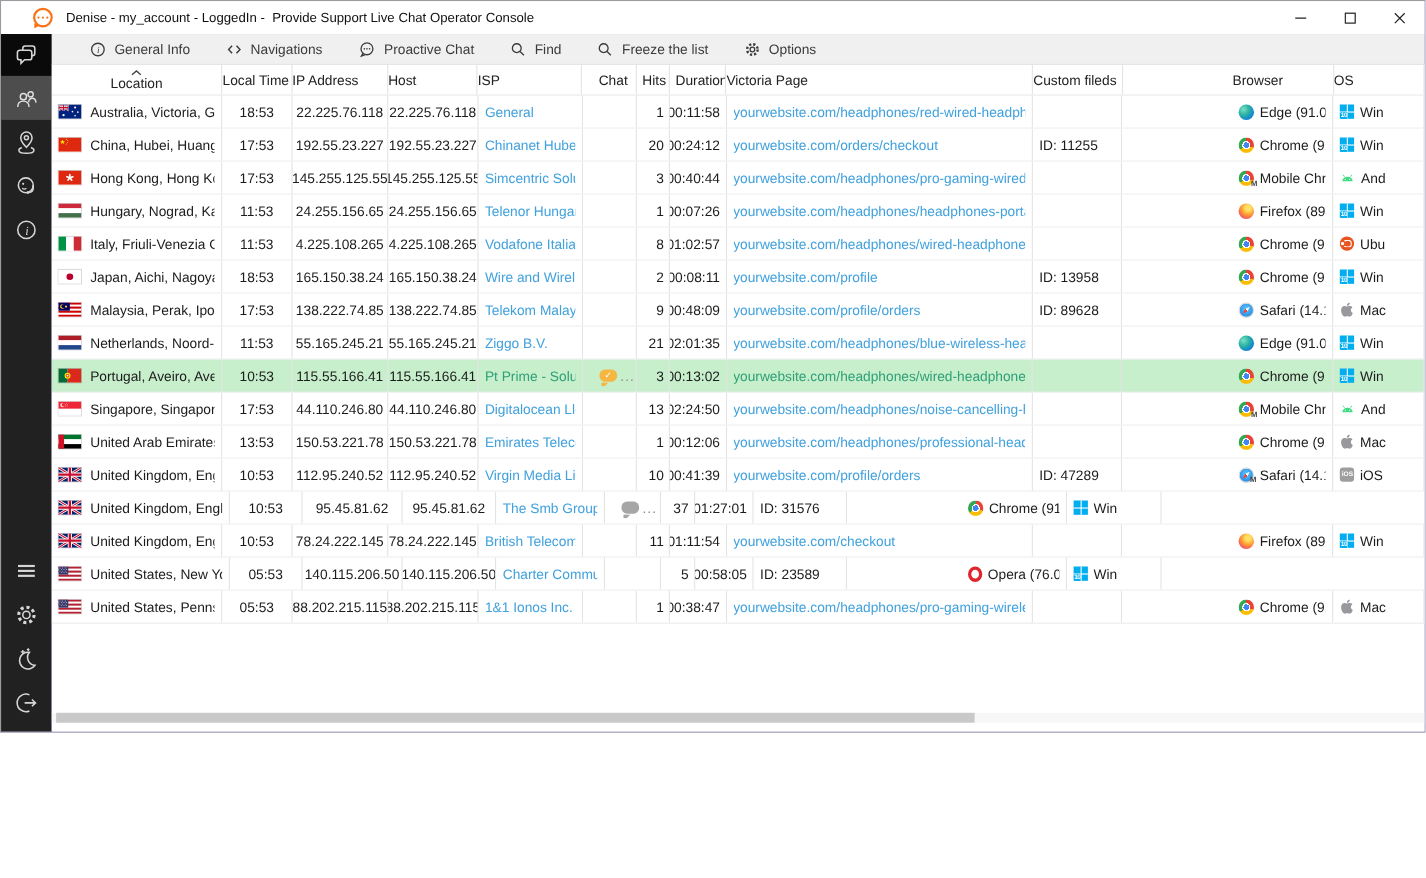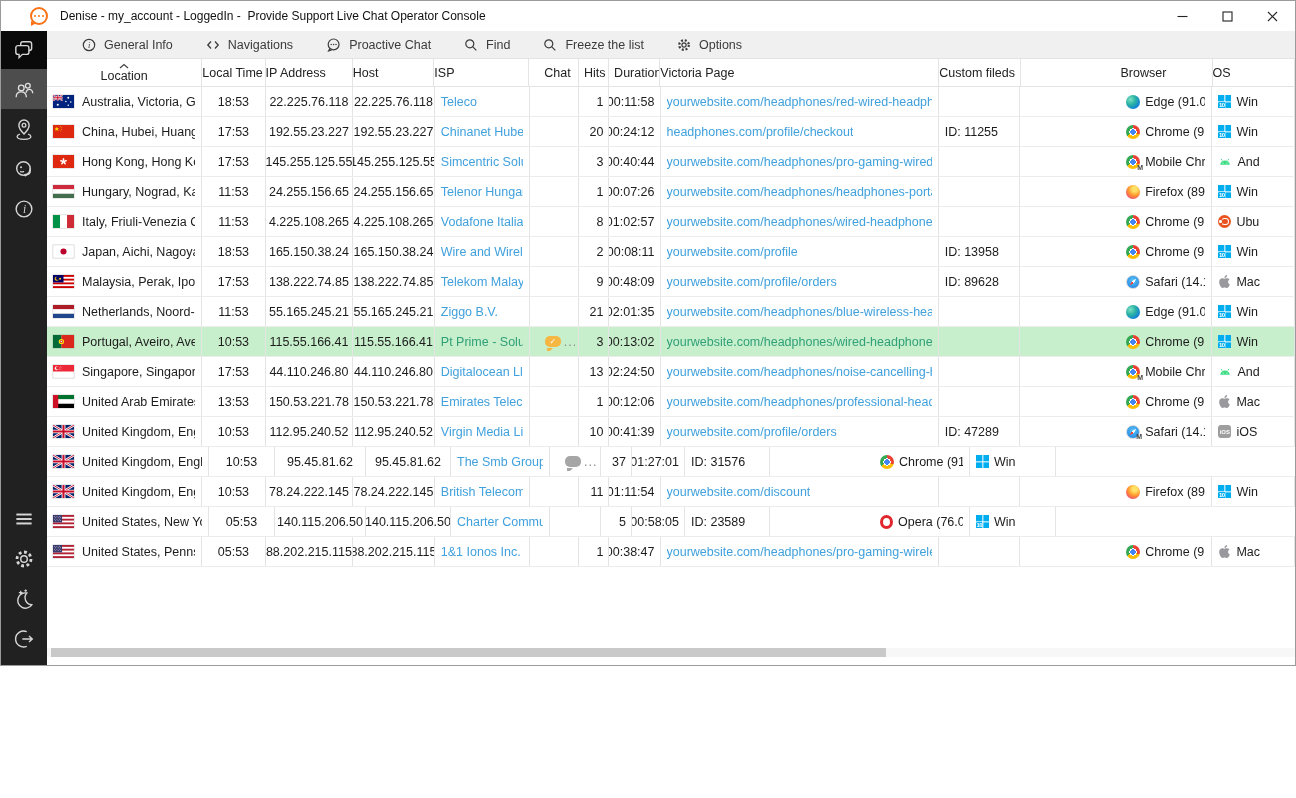--- a/index.html
+++ b/index.html
@@ -309,21 +309,21 @@
                   <circle cx="5" cy="10.5" r="1.1"></circle>
                 </g>
               </svg>
             </span>
       <span class="txt">Australia, Victoria, Ge...</span>
     </div>
     <div class="td c-time center">18:53</div>
     <div class="td c-ip center">22.225.76.118</div>
     <div class="td c-host center">22.225.76.118</div>
     <div class="td c-isp">
-            <a class="link">Teleco</a>
+            <a class="link">General</a>
           </div>
     <div class="td c-chat">
             <span class="chat-slot"></span>
             <span class="dots"></span>
           </div>
     <div class="td c-hits right">1</div>
     <div class="td c-dur right">00:11:58</div>
     <div class="td c-page">
             <a class="link">yourwebsite.com/headphones/red-wired-headphon...</a>
           </div>
@@ -369,21 +369,21 @@
     <div class="td c-isp">
             <a class="link">Chinanet Hube...</a>
           </div>
     <div class="td c-chat">
             <span class="chat-slot"></span>
             <span class="dots"></span>
           </div>
     <div class="td c-hits right">20</div>
     <div class="td c-dur right">00:24:12</div>
     <div class="td c-page">
-            <a class="link">headphones.com/profile/checkout</a>
+            <a class="link">yourwebsite.com/orders/checkout</a>
           </div>
     <div class="td c-custom">ID: 11255</div>
     <div class="td c-ref">
             <span class="ref-slot"></span>
             <a class="link"></a>
           </div>
     <div class="td c-browser">
             <span class="bslot">
               <span class="bicon chrome"></span>
             </span>
@@ -974,21 +974,21 @@
     <div class="td c-isp">
             <a class="link">British Telecom...</a>
           </div>
     <div class="td c-chat">
             <span class="chat-slot"></span>
             <span class="dots"></span>
           </div>
     <div class="td c-hits right">11</div>
     <div class="td c-dur right">01:11:54</div>
     <div class="td c-page">
-            <a class="link">yourwebsite.com/discount</a>
+            <a class="link">yourwebsite.com/checkout</a>
           </div>
     <div class="td c-custom"></div>
     <div class="td c-ref">
             <span class="ref-slot"></span>
             <a class="link"></a>
           </div>
     <div class="td c-browser">
             <span class="bslot">
               <span class="bicon firefox"></span>
             </span>

